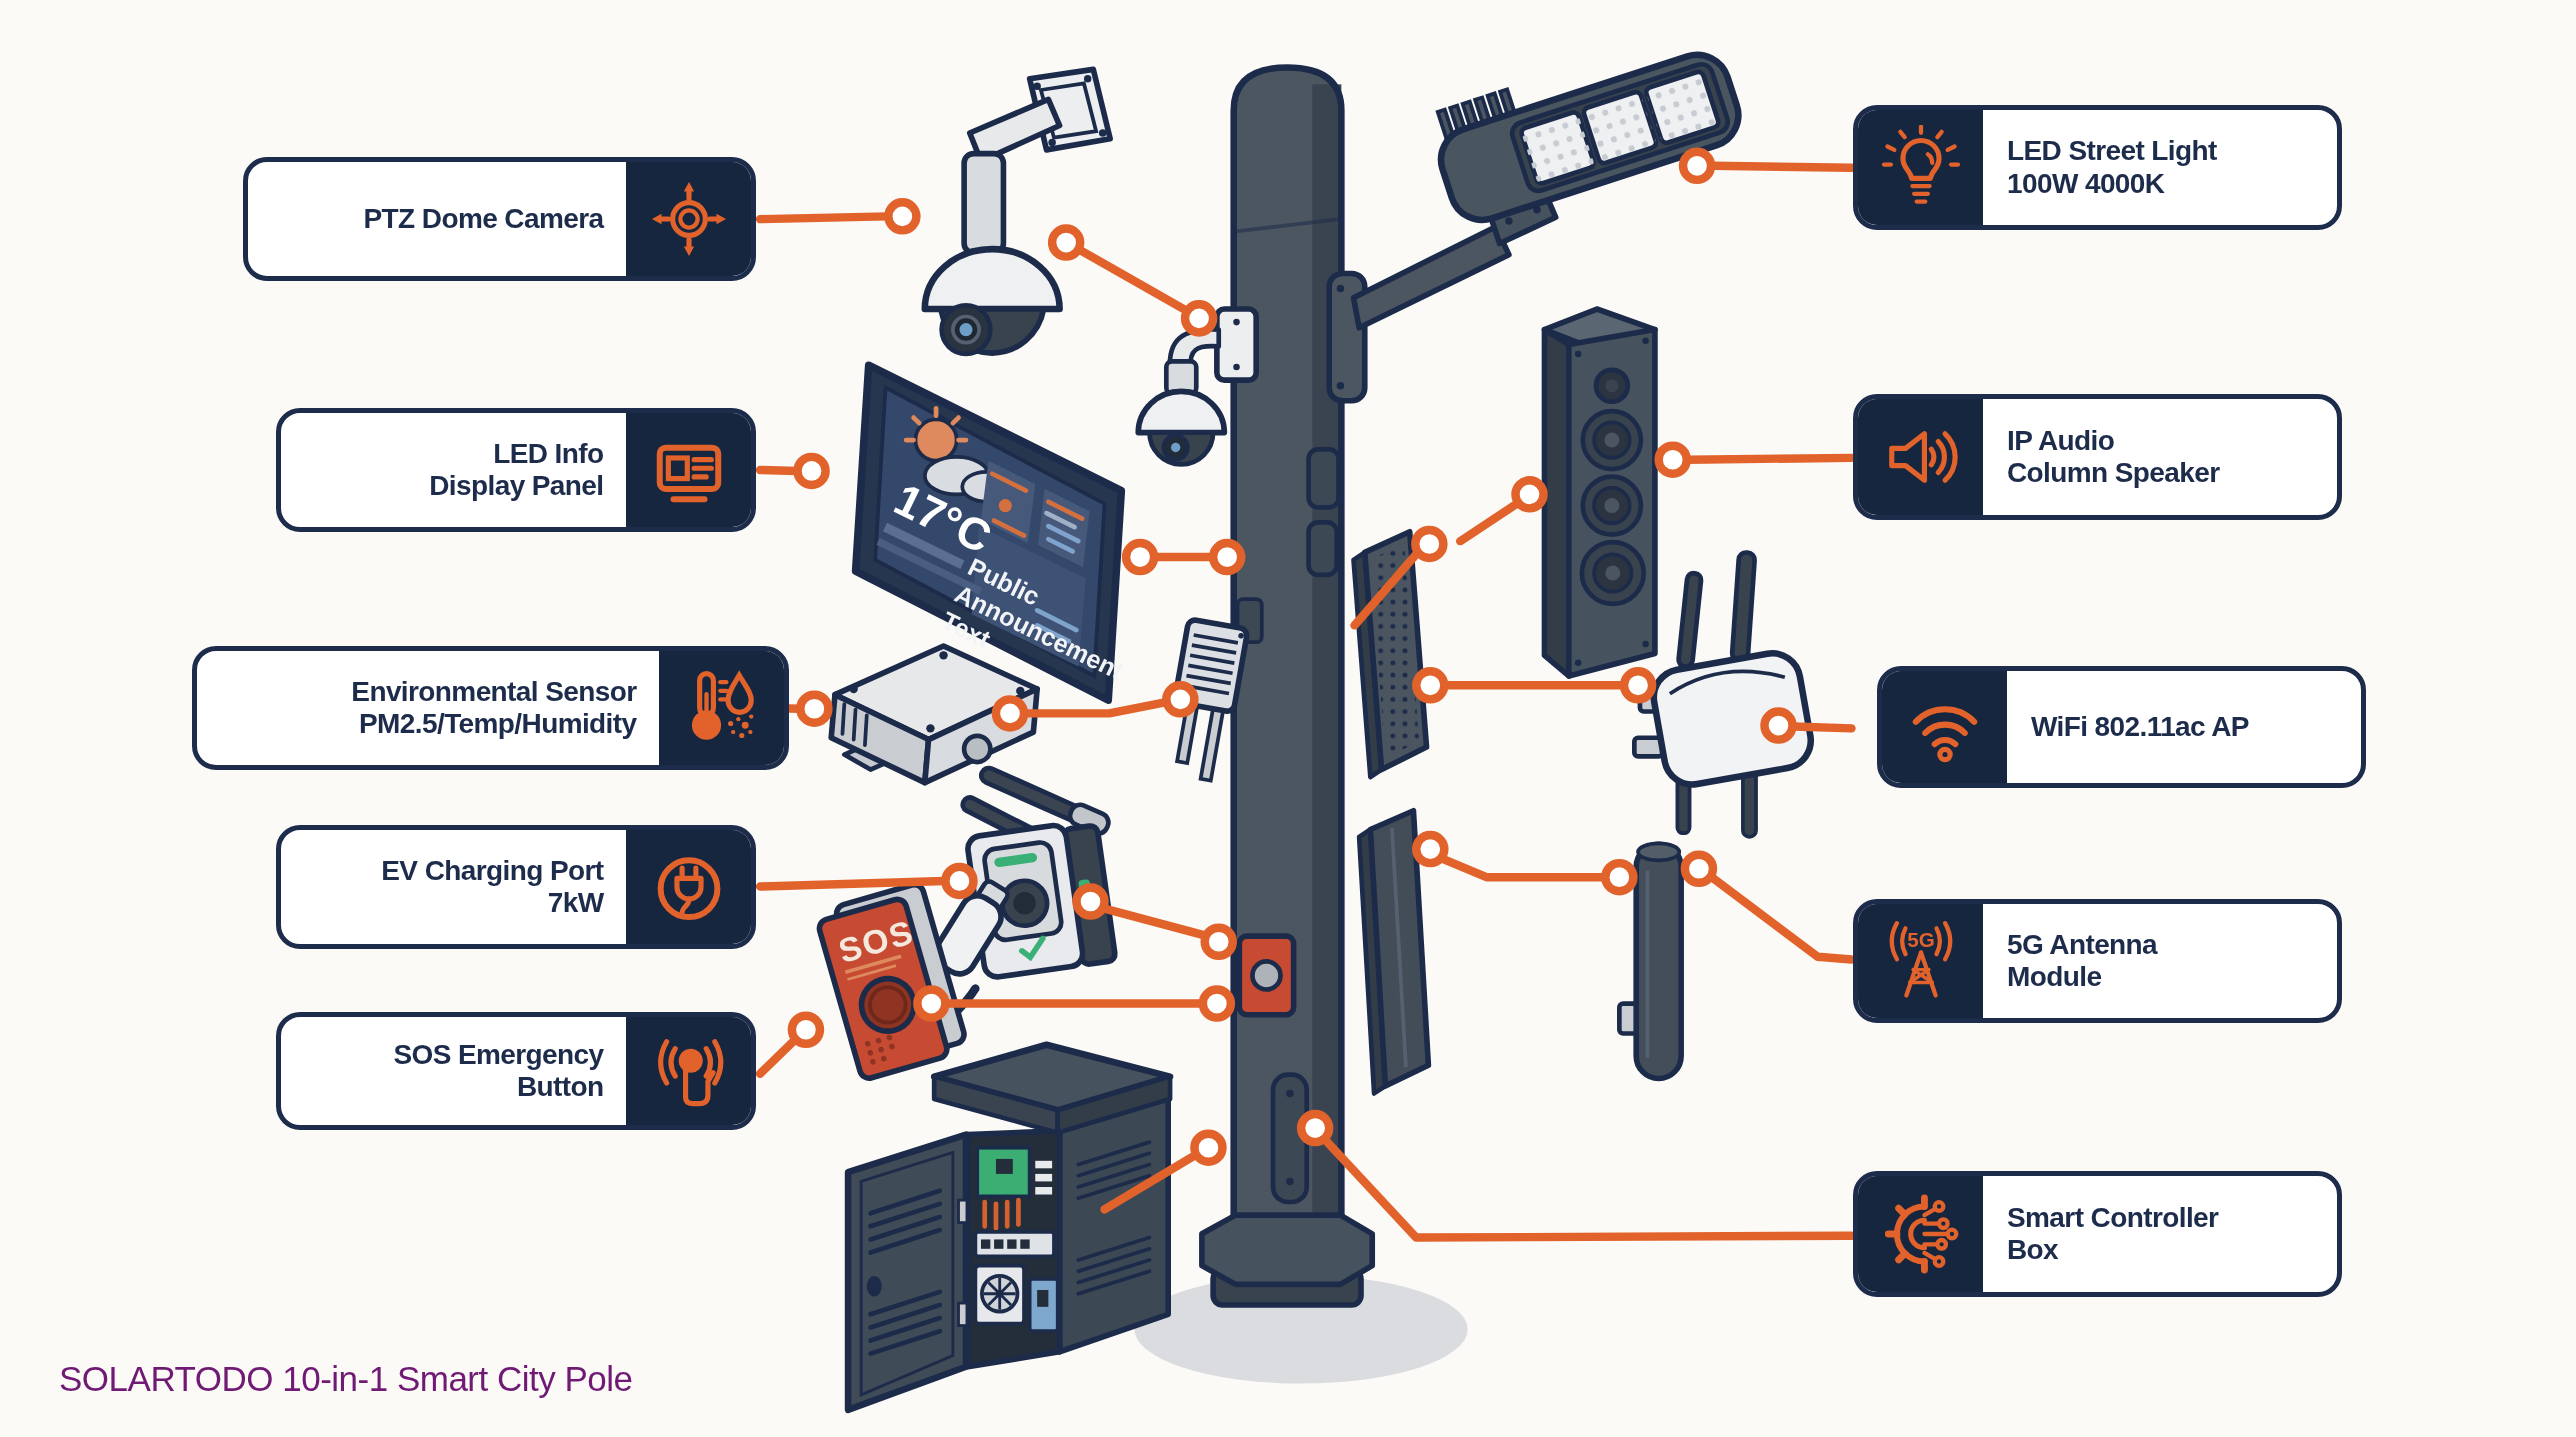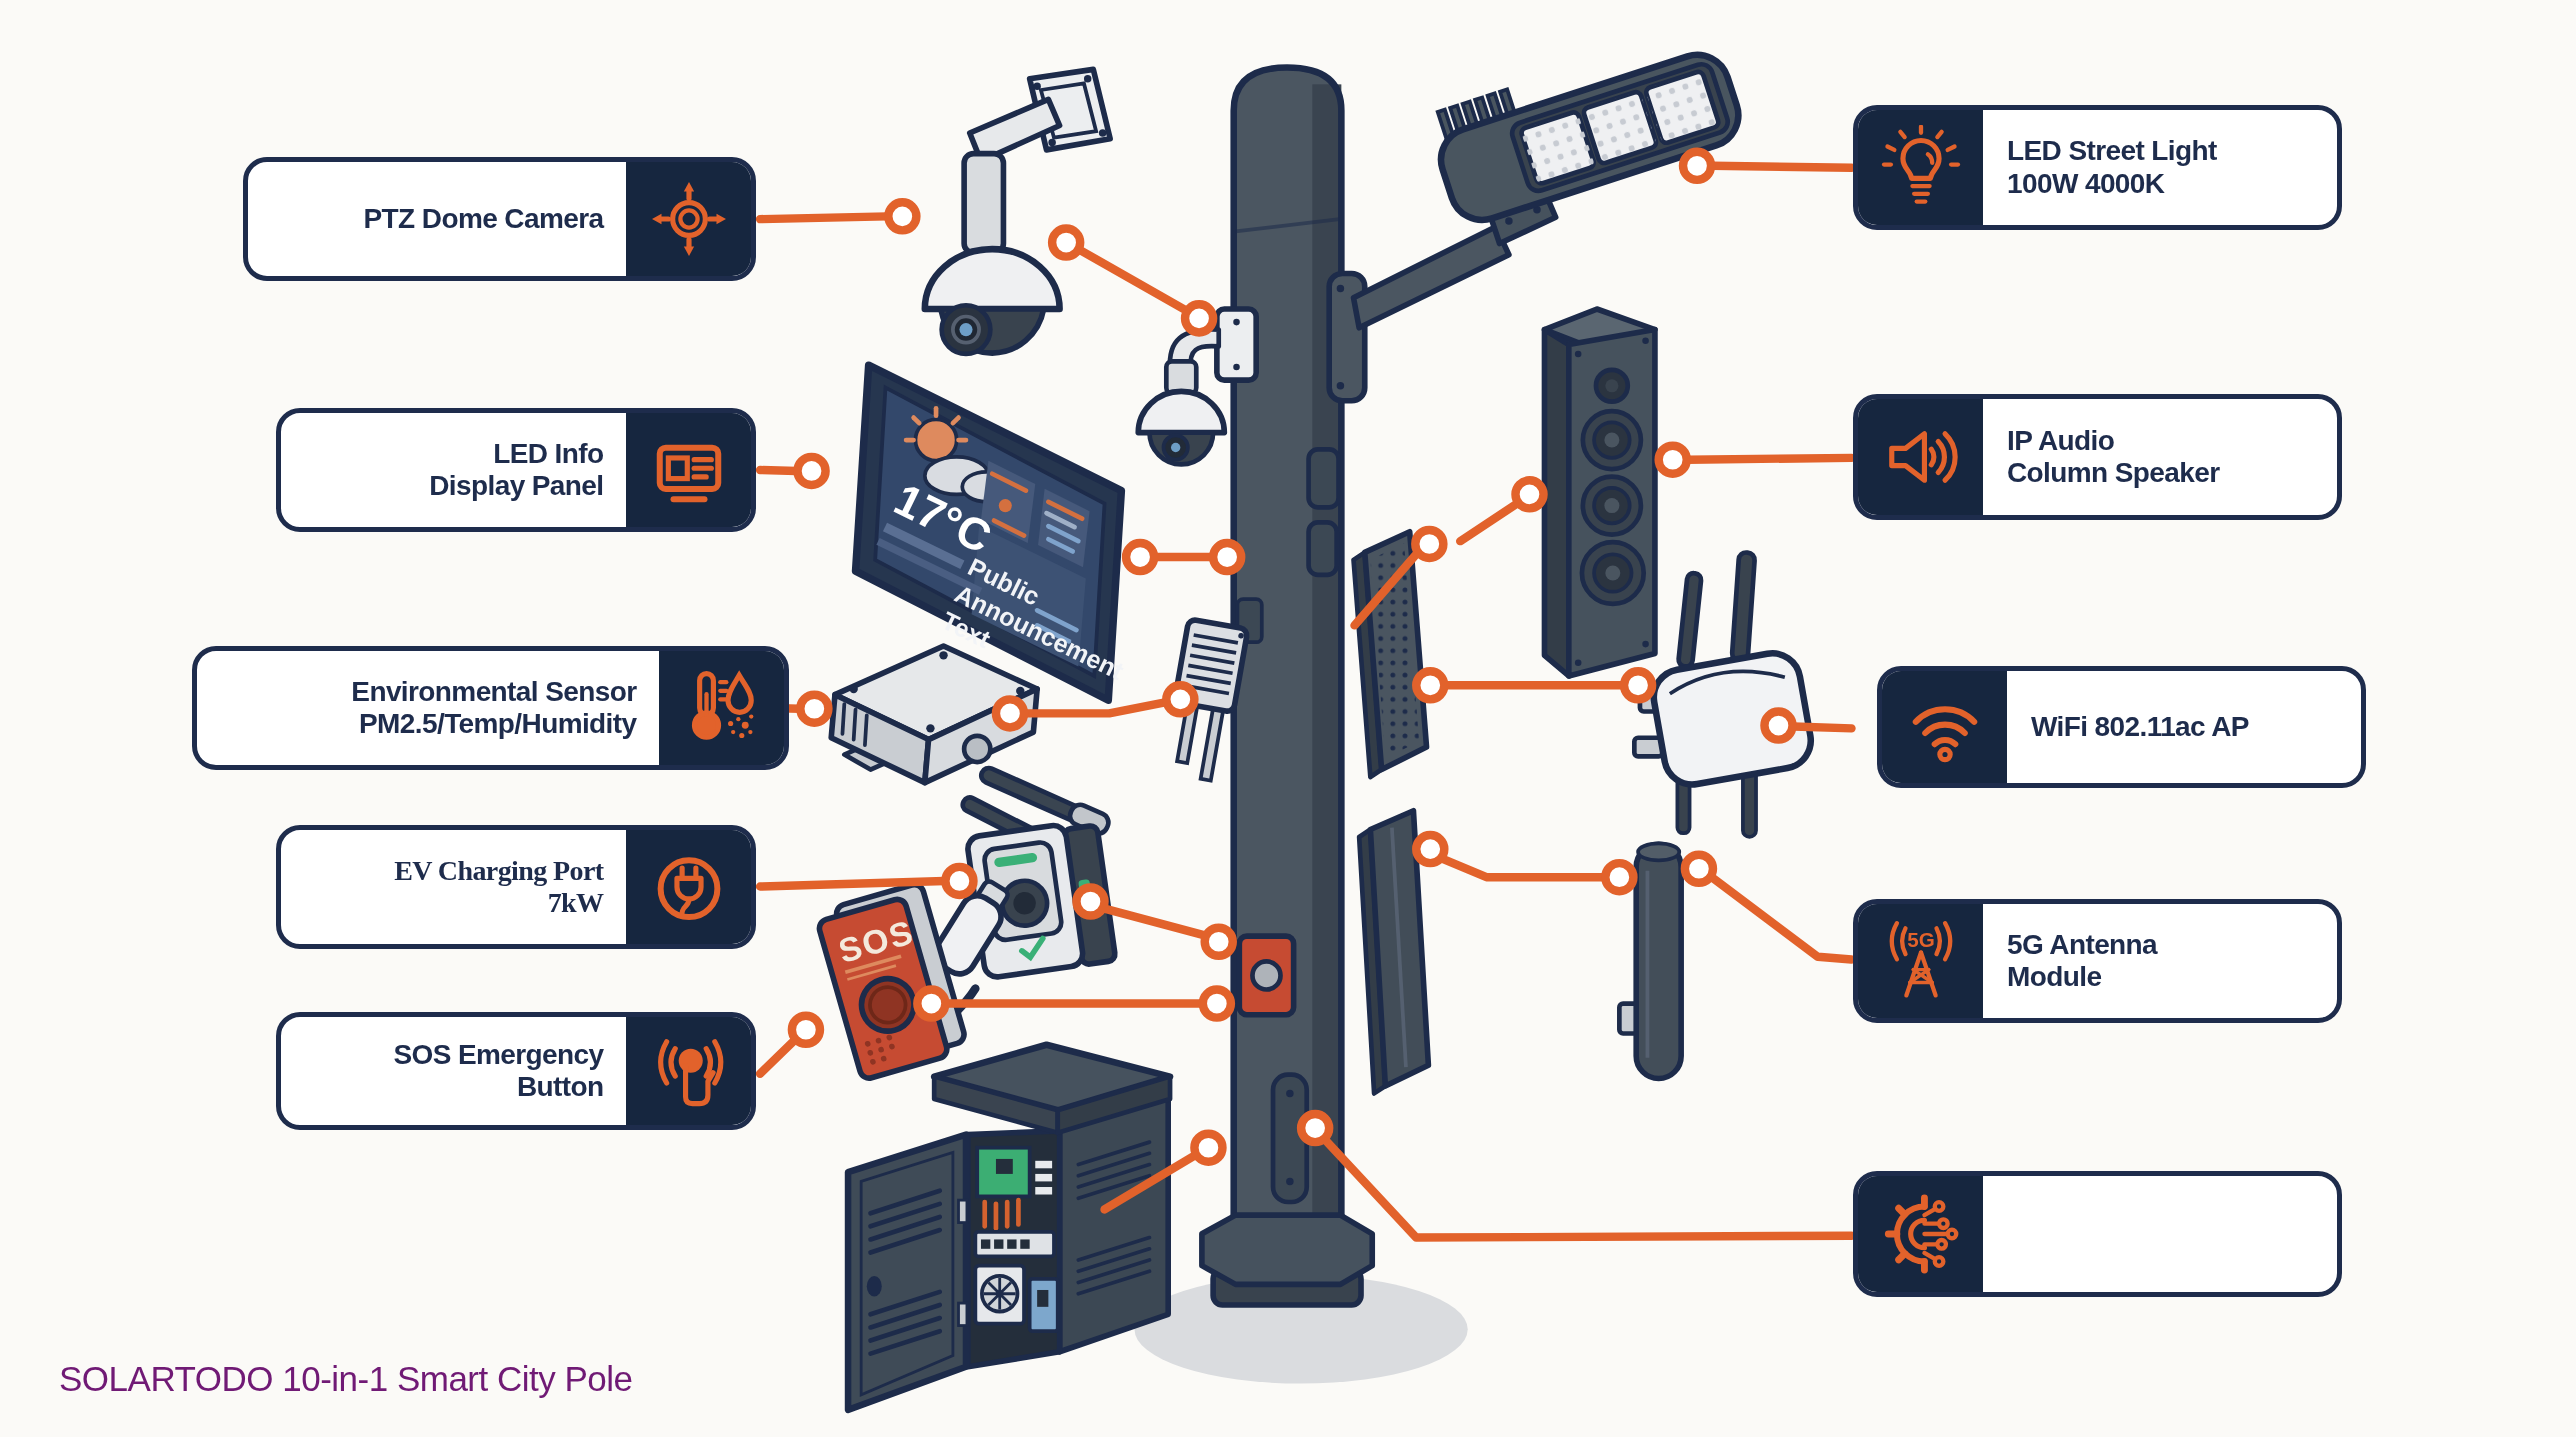--- a/index.html
+++ b/index.html
@@ -456,21 +456,21 @@
           <circle cx="77" cy="70" r="4"></circle>
         <circle cx="63" cy="78" r="2.5"></circle>
           <circle cx="73" cy="82" r="3"></circle>
           <circle cx="84" cy="60" r="2.5"></circle>
         <circle cx="83" cy="78" r="2.5"></circle>
       </g>
     </svg>
   </div>
 </div>
 
-<div class="label left" style="left:276px;top:825px;width:480px;height:124px;font-family:Liberation Serif, serif;">
+<div class="label left" style="left:276px;top:825px;width:480px;height:124px;">
   <div class="lbl-text">
     <div>EV Charging Port</div>
     <div>7kW</div>
   </div>
   <div class="lbl-icon">
     <svg class="icon-svg" viewBox="0 0 100 100" fill="none" stroke="#E2622B" stroke-linecap="round">
       <circle cx="50" cy="52" r="33" stroke-width="7"></circle>
       <line x1="42" y1="28" x2="42" y2="40" stroke-width="6"></line>
       <line x1="58" y1="28" x2="58" y2="40" stroke-width="6"></line>
       <path d="M36,40 H64 V50 A14,14 0 0 1 36,50 Z" stroke-width="6" stroke-linejoin="round"></path>
@@ -585,16 +585,20 @@
       <line x1="54" y1="50" x2="80" y2="50" stroke-width="5"></line>
         <circle cx="86" cy="50" r="5" stroke-width="5"></circle>
       <line x1="54" y1="62" x2="68" y2="62" stroke-width="5"></line>
         <circle cx="74" cy="62" r="5" stroke-width="5"></circle>
       <line x1="54" y1="28" x2="66" y2="21" stroke-width="5"></line>
         <circle cx="71" cy="18" r="5" stroke-width="5"></circle>
       <line x1="54" y1="72" x2="66" y2="79" stroke-width="5"></line>
         <circle cx="71" cy="82" r="5" stroke-width="5"></circle>
     </svg>
   </div>
+  <div class="lbl-text">
+    <div>Smart Controller</div>
+    <div>Box</div>
+  </div>
 </div>
 
 <div id="caption">SOLARTODO 10-in-1 Smart City Pole</div>
 
 
 </body></html>

